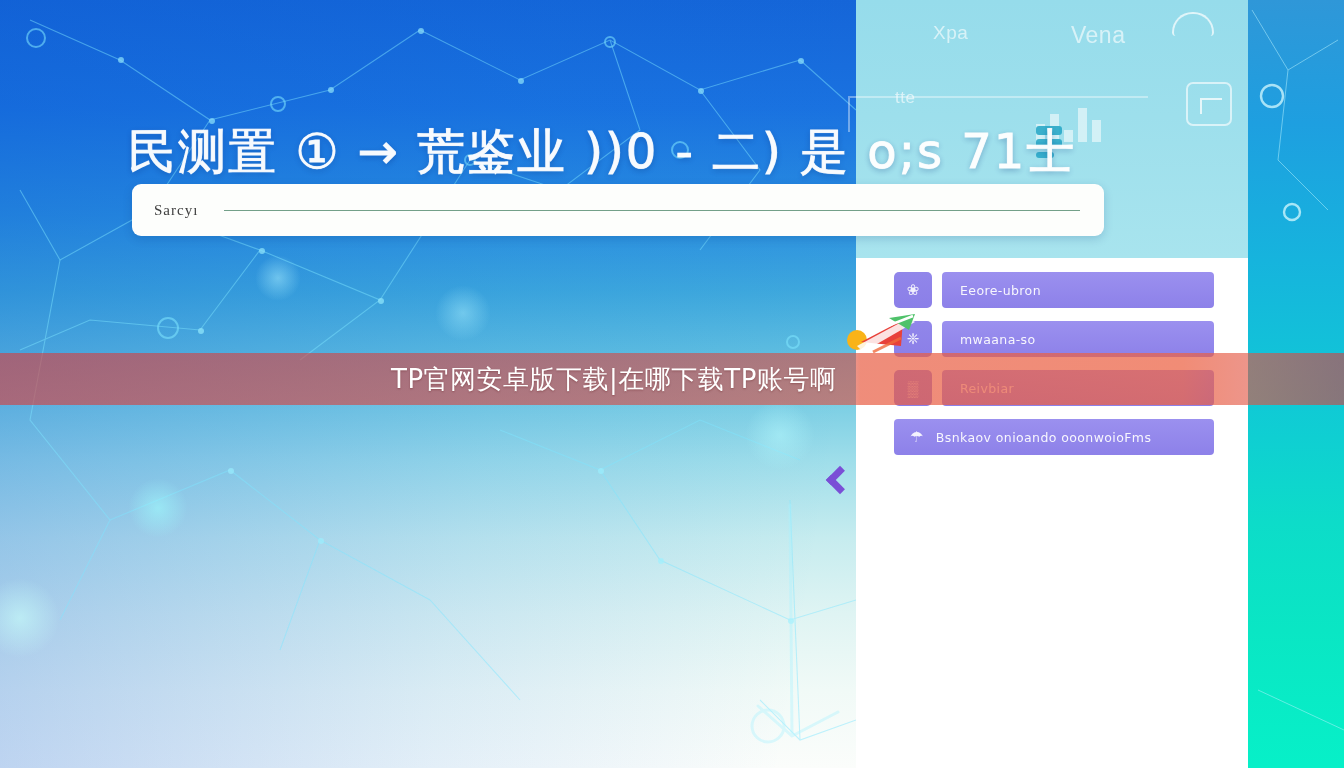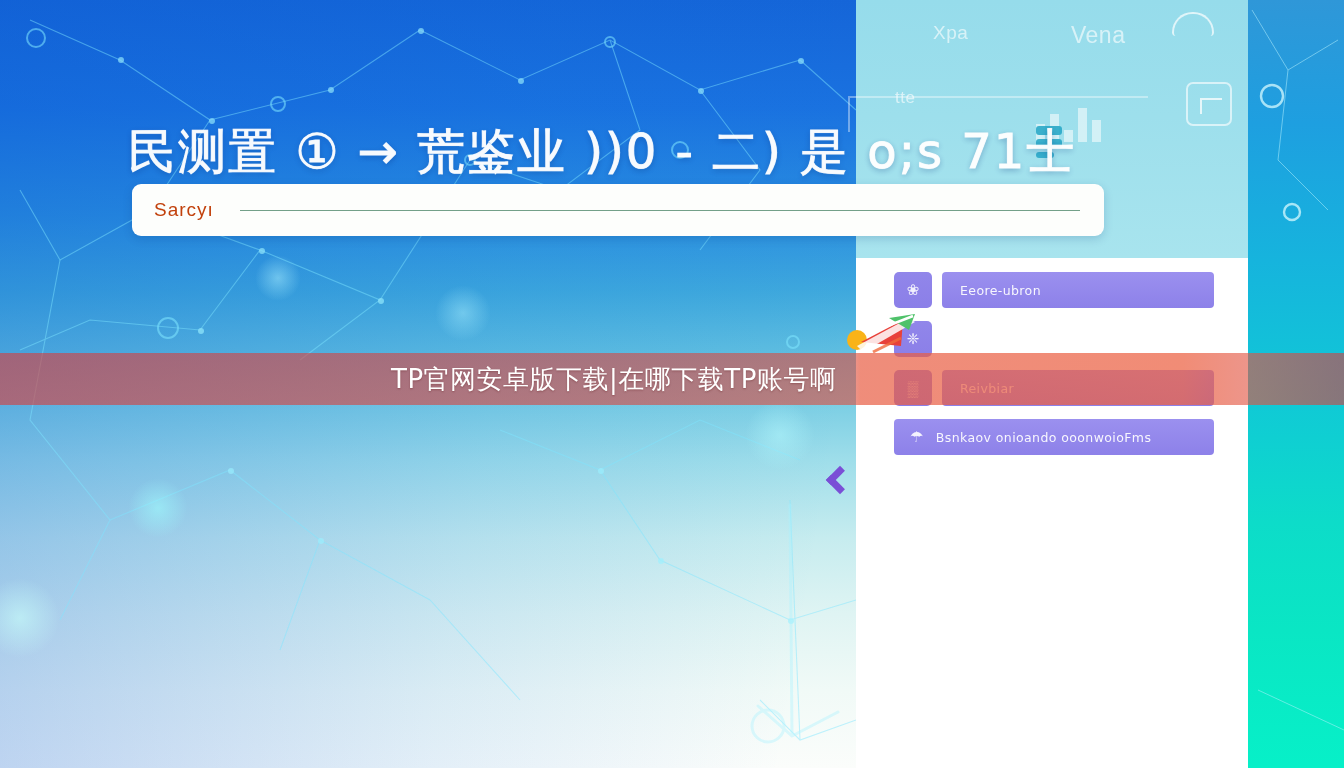--- a/index.html
+++ b/index.html
@@ -93,22 +93,22 @@
   }
 
   
   .searchbar {
     position:absolute; left:132px; top:184px; width:972px; height:52px;
     background:#fdfefc; border-radius:9px;
     box-shadow:0 3px 10px rgba(0,50,120,.18);
     display:flex; align-items:center;
   }
   .search-ph {
-    margin-left:22px; font-size:19px; color:#c2410c;
-    font-family:Liberation Sans, sans-serif; letter-spacing:1px; white-space:nowrap;
+    margin-left:22px; font-size:15px; color:#404040;
+    font-family:Liberation Serif, serif; letter-spacing:1px; white-space:nowrap;
   }
   .search-rule {
     flex:1; height:1px; background:#5a8f74; margin:0 24px 0 26px; opacity:.85;
   }
 
   
   .card-panel {
     position:absolute; left:856px; top:258px; width:392px; height:510px;
     background:#ffffff;
   }
@@ -280,20 +280,21 @@
   </div>
 
   <div class="card-panel">
     <div class="list" id="listRoot">
         <div class="row">
           <div class="row-icon">❀</div>
           <div class="row-bar">Eeore-ubron</div>
         </div>
         <div class="row">
           <div class="row-icon">❈</div>
+          <div class="row-bar">mwaana-so</div>
         </div>
         <div class="row">
           <div class="row-icon">▒</div>
           <div class="row-bar">Reivbiar</div>
         </div>
         <div class="row-wide">
           <span class="wi">☂</span>
           <span>Bsnkaov onioando ooonwoioFms</span>
         </div>
       </div>

